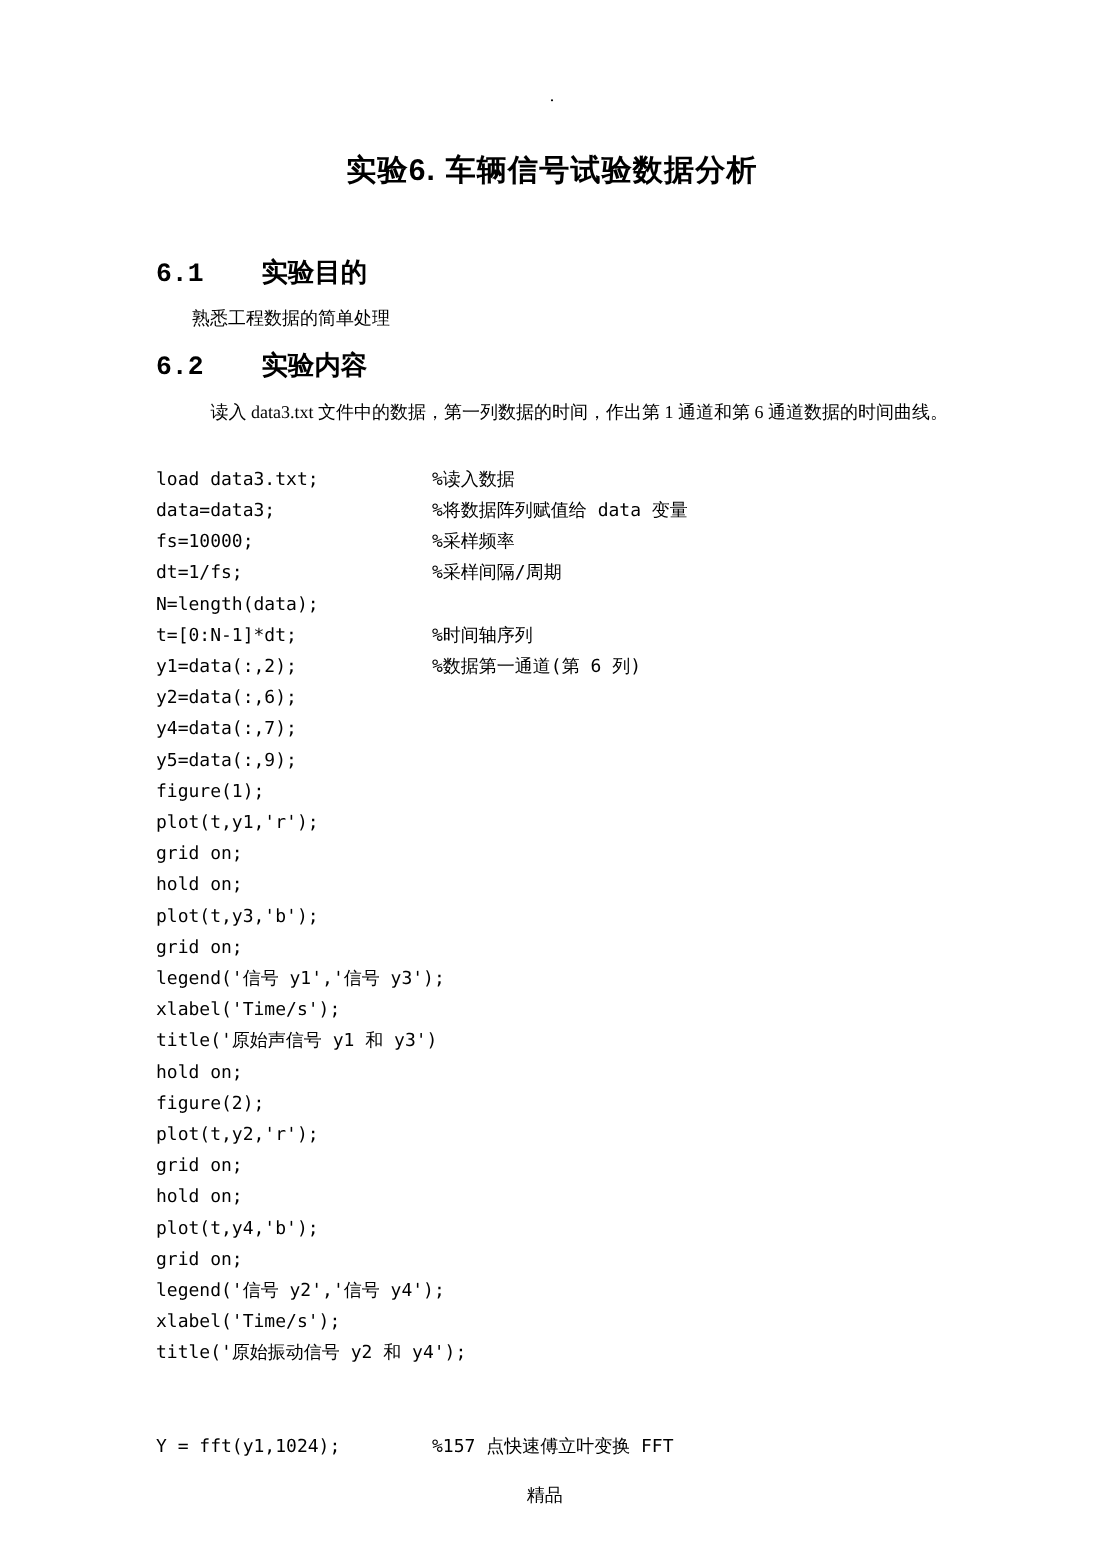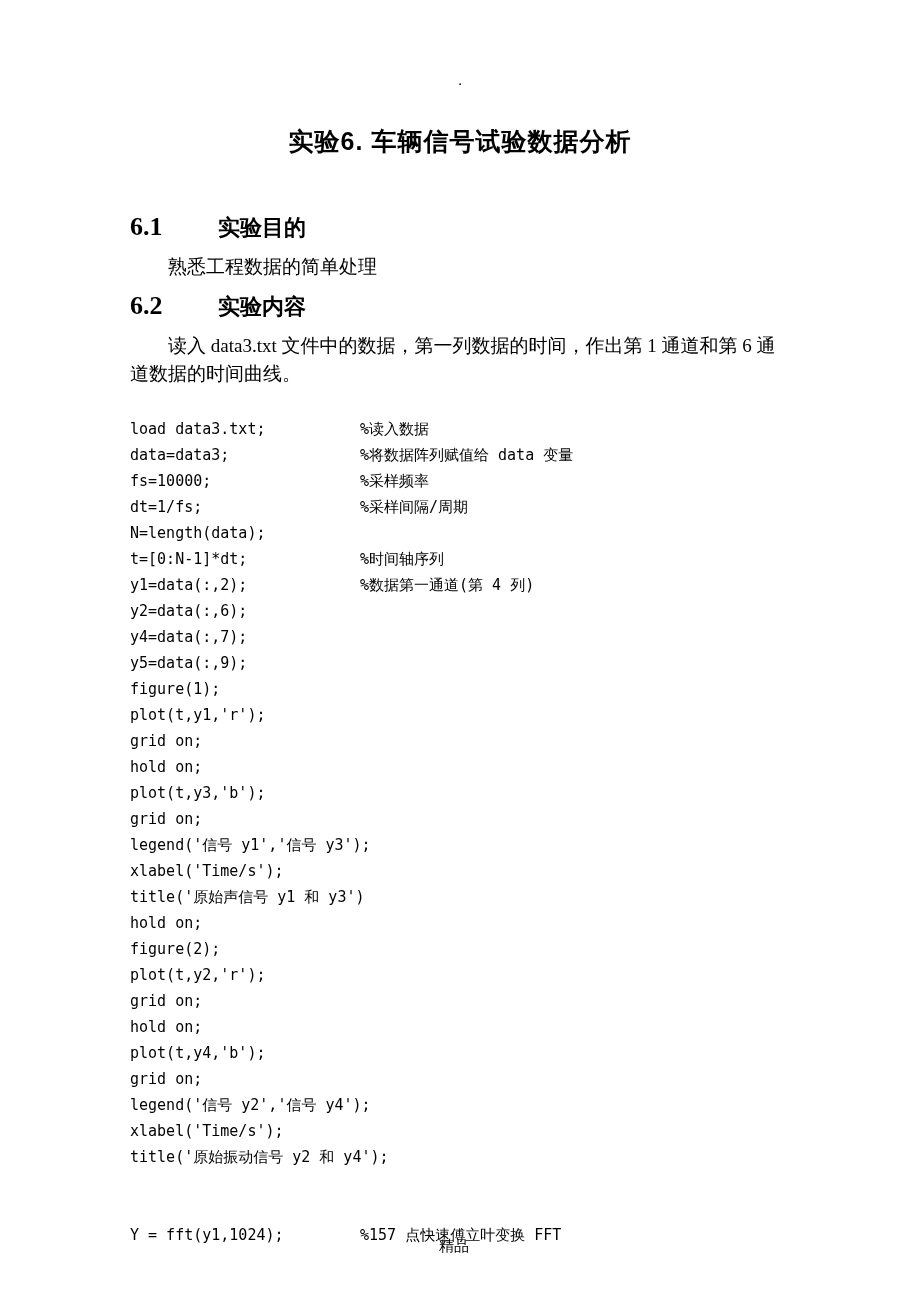--- a/index.html
+++ b/index.html
@@ -23,33 +23,33 @@
     }
     .section { margin-bottom: 10px; }
     .section-header {
       font-size: 22px;
       font-weight: bold;
       margin-bottom: 10px;
       display: flex;
       align-items: baseline;
     }
     .section-number {
-      font-family: Liberation Serif, serif;
-      font-size: 26px;
+      font-family: Liberation Mono, monospace;
+      font-size: 22px;
       font-weight: bold;
       width: 88px;
       display: inline-block;
     }
     .section-title {
       font-family: Liberation Mono, monospace;
       font-size: 22px;
       font-weight: bold;
     }
     .paragraph {
-      font-size: 19px;
+      font-size: 15px;
       line-height: 28px;
       text-indent: 2em;
       margin-bottom: 8px;
     }
     .code-block { margin-top: 28px; }
     .code-line {
       font-family: "SimSun", "宋体", monospace;
       font-size: 15px;
       line-height: 26px;
       white-space: pre;
@@ -78,31 +78,31 @@
     <span class="section-title">实验目的</span>
   </div>
   <div class="paragraph">熟悉工程数据的简单处理</div>
 </div>
 
 <div class="section">
   <div class="section-header">
     <span class="section-number">6.2</span>
     <span class="section-title">实验内容</span>
   </div>
-  <div class="paragraph" style="text-indent:2em;">读入 data3.txt 文件中的数据，第一列数据的时间，作出第 1 通道和第 6 通道数据的时间曲线。</div>
+  <div class="paragraph" style="text-indent:2em;text-align:right;">读入 data3.txt 文件中的数据，第一列数据的时间，作出第 1 通道和第 6 通道数据的时间曲线。</div>
 </div>
 
 <div class="code-block" id="code-container">
     <div class="code-line"><span class="code-col">load data3.txt;</span><span class="comment-col">%读入数据</span></div>
     <div class="code-line"><span class="code-col">data=data3;</span><span class="comment-col">%将数据阵列赋值给 data 变量</span></div>
     <div class="code-line"><span class="code-col">fs=10000;</span><span class="comment-col">%采样频率</span></div>
     <div class="code-line"><span class="code-col">dt=1/fs;</span><span class="comment-col">%采样间隔/周期</span></div>
     <div class="code-line"><span class="code-col">N=length(data);</span></div>
     <div class="code-line"><span class="code-col">t=[0:N-1]*dt;</span><span class="comment-col">%时间轴序列</span></div>
-    <div class="code-line"><span class="code-col">y1=data(:,2);</span><span class="comment-col">%数据第一通道(第 4 列)</span></div>
+    <div class="code-line"><span class="code-col">y1=data(:,2);</span><span class="comment-col">%数据第一通道(第 6 列)</span></div>
     <div class="code-line"><span class="code-col">y2=data(:,6);</span></div>
     <div class="code-line"><span class="code-col">y4=data(:,7);</span></div>
     <div class="code-line"><span class="code-col">y5=data(:,9);</span></div>
     <div class="code-line"><span class="code-col">figure(1);</span></div>
     <div class="code-line"><span class="code-col">plot(t,y1,'r');</span></div>
     <div class="code-line"><span class="code-col">grid on;</span></div>
     <div class="code-line"><span class="code-col">hold on;</span></div>
     <div class="code-line"><span class="code-col">plot(t,y3,'b');</span></div>
     <div class="code-line"><span class="code-col">grid on;</span></div>
     <div class="code-line"><span class="code-col">legend('信号 y1','信号 y3');</span></div>

